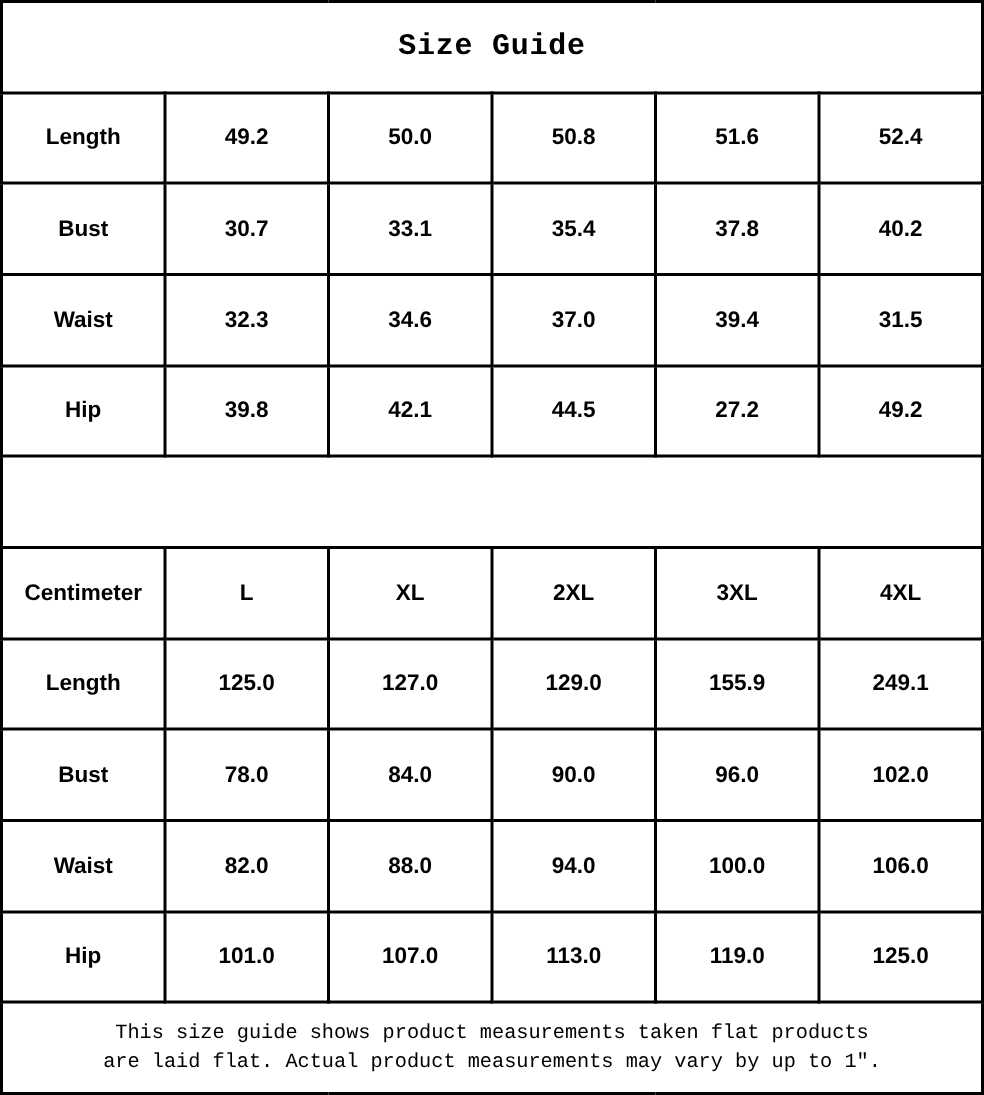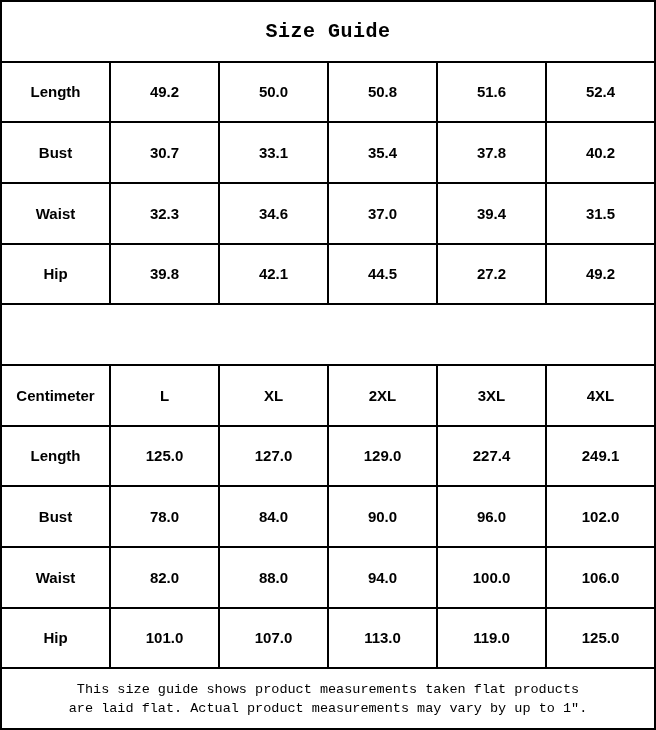--- a/index.html
+++ b/index.html
@@ -105,21 +105,21 @@
       <th>2XL</th>
       <th>3XL</th>
       <th>4XL</th>
     </tr>
 
     <tr>
       <th>Length</th>
       <td class="val-cell">125.0</td>
       <td class="val-cell">127.0</td>
       <td class="val-cell">129.0</td>
-      <td class="val-cell">227.4</td>
+      <td class="val-cell">155.9</td>
       <td class="val-cell">249.1</td>
     </tr>
     <tr>
       <th>Bust</th>
       <td class="val-cell">78.0</td>
       <td class="val-cell">84.0</td>
       <td class="val-cell">90.0</td>
       <td class="val-cell">96.0</td>
       <td class="val-cell">102.0</td>
     </tr>

